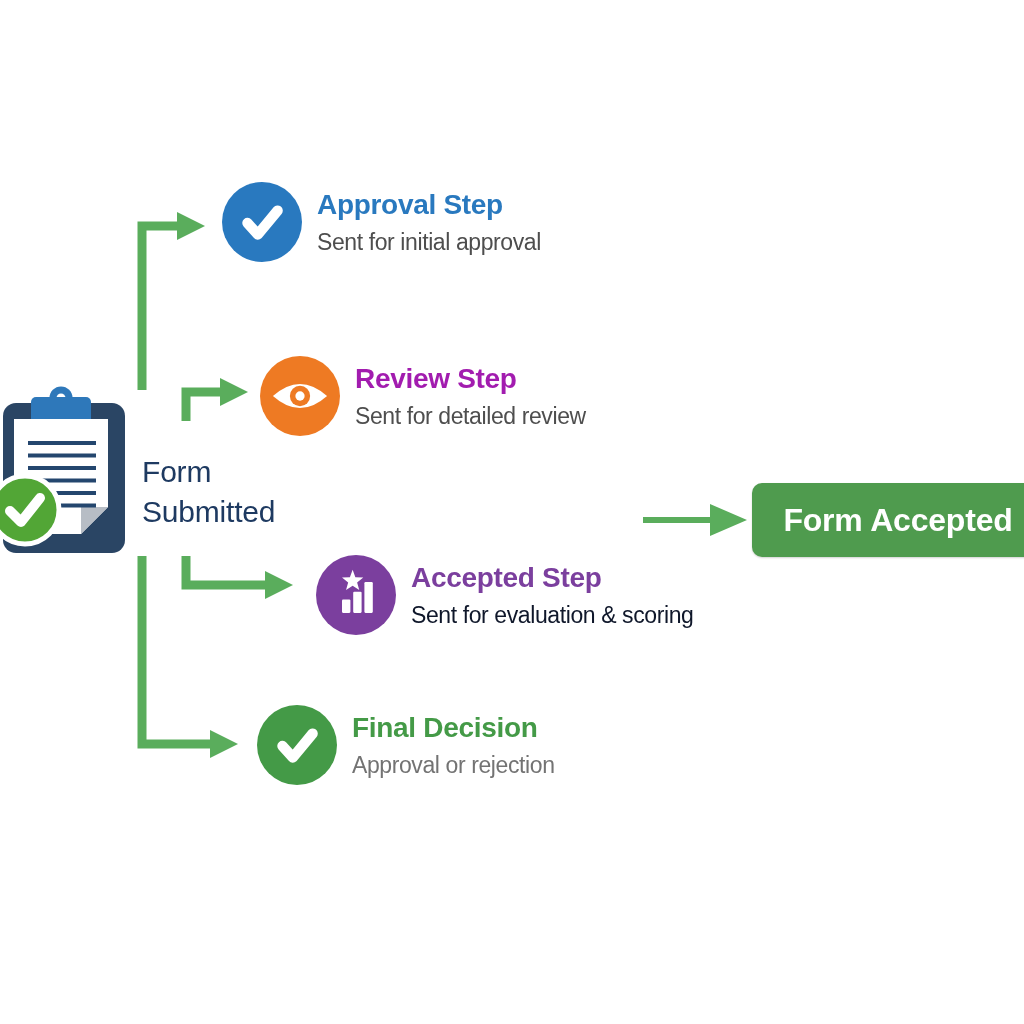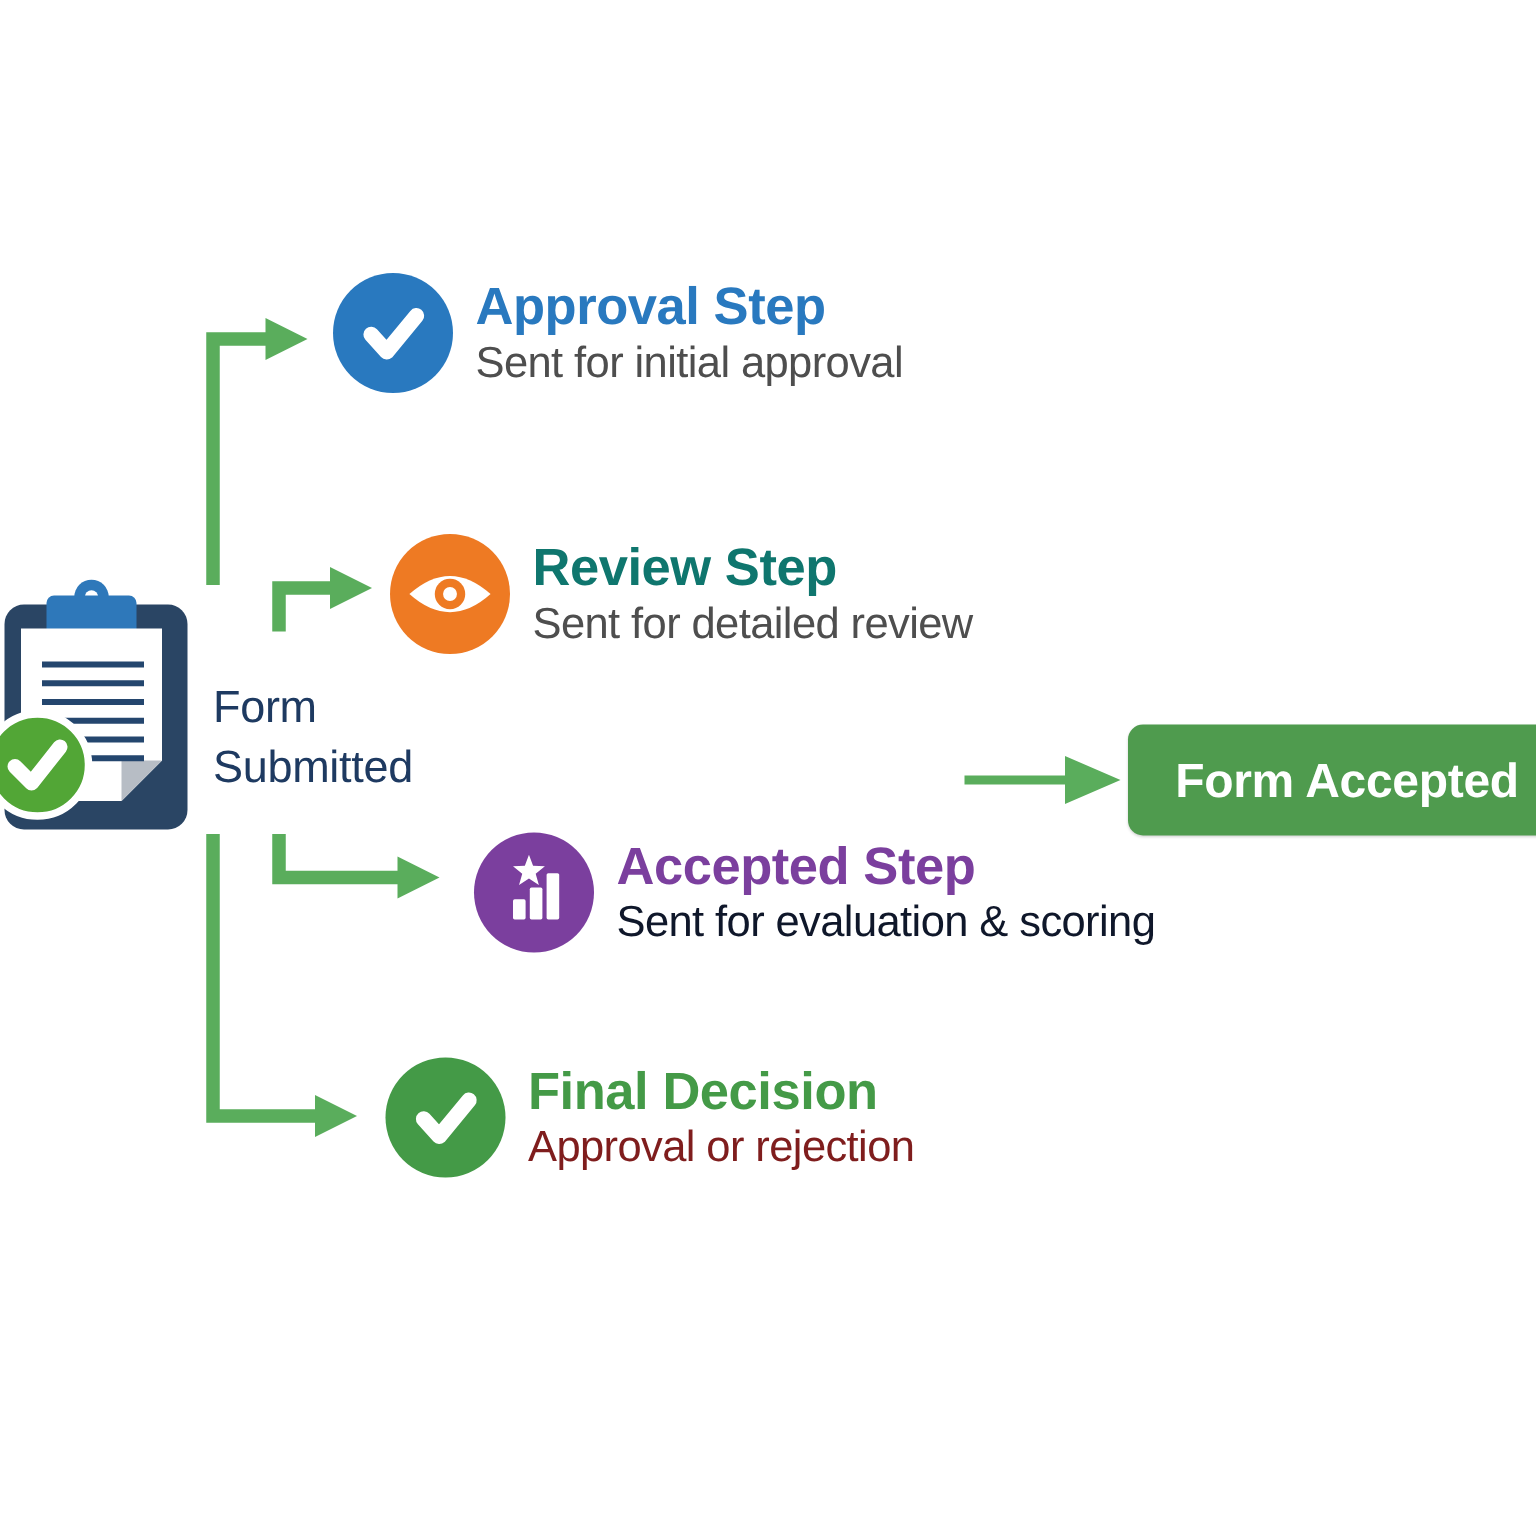--- a/index.html
+++ b/index.html
@@ -19,22 +19,22 @@
     position:absolute;left:142px;top:452px;width:175px;margin:0;
     font-size:30px;font-weight:400;line-height:1.32;letter-spacing:-.2px;
   }
   
   .node{position:absolute;display:flex;gap:15px;align-items:flex-start;}
   .badge{
     width:80px;height:80px;border-radius:50%;flex:none;
     display:flex;align-items:center;justify-content:center;
   }
   .ntext{margin-top:6px;}
-  .ntitle{font-size:35px;font-weight:700;line-height:33px;letter-spacing:-.3px;white-space:nowrap;}
-  .nsub{font-size:29px;line-height:25px;margin-top:9px;letter-spacing:-.4px;white-space:nowrap;}
+  .ntitle{font-size:28px;font-weight:700;line-height:33px;letter-spacing:-.3px;white-space:nowrap;}
+  .nsub{font-size:23px;line-height:25px;margin-top:9px;letter-spacing:-.4px;white-space:nowrap;}
   
   .result-btn{
     position:absolute;left:752px;top:483px;width:292px;height:74px;
     border-radius:10px;display:flex;align-items:center;justify-content:center;
     color:#ffffff;font-size:32px;font-weight:700;letter-spacing:-.2px;
     box-shadow:0 1px 2px rgba(0,0,0,.18);
   }
 </style>
 </head>
 <body>
@@ -101,21 +101,21 @@
 
   <div class="node" style="left:260px;top:356px;">
     <div class="badge" style="background-color: rgb(238, 122, 35);">
       <svg width="58" height="42" viewBox="0 0 60 40">
         <path d="M2,20 Q30,-5 58,20 Q30,45 2,20 Z" fill="#ffffff"></path>
         <circle cx="30" cy="20" r="10.5" fill="#EE7A23"></circle>
         <circle cx="30" cy="20" r="4.8" fill="#ffffff"></circle>
       </svg>
     </div>
     <div class="ntext">
-      <div class="ntitle" style="color: #0f766e;">Review Step</div>
+      <div class="ntitle" style="color: #a21caf;">Review Step</div>
       <div class="nsub" style="color: rgb(78, 78, 78);">Sent for detailed review</div>
     </div>
   </div>
 
   <div class="node" style="left:316px;top:555px;">
     <div class="badge" style="background-color: rgb(123, 63, 158);">
       <svg width="56" height="56" viewBox="0 0 100 100">
         <path d="M44,5 L48.9,18.2 L63,18.8 L52,27.6 L55.8,41.2 L44,33.4 L32.2,41.2 L36,27.6 L25,18.8 L39.1,18.2 Z" fill="#ffffff"></path>
         <rect x="25" y="58" width="15" height="24" rx="2" fill="#ffffff"></rect>
         <rect x="45" y="44" width="15" height="38" rx="2" fill="#ffffff"></rect>
@@ -129,19 +129,19 @@
   </div>
 
   <div class="node" style="left:257px;top:705px;">
     <div class="badge" style="background-color: rgb(68, 154, 71);">
       <svg width="54" height="54" viewBox="0 0 52 52">
         <path d="M12,27 L22,38 L41,15" fill="none" stroke="#ffffff" stroke-width="10" stroke-linecap="round" stroke-linejoin="round"></path>
       </svg>
     </div>
     <div class="ntext">
       <div class="ntitle" style="color: rgb(68, 154, 71);">Final Decision</div>
-      <div class="nsub" style="color: #7f1d1d;">Approval or rejection</div>
+      <div class="nsub" style="color: #737373;">Approval or rejection</div>
     </div>
   </div>
 
   <div class="result-btn" style="background-color: rgb(79, 155, 78);">Form Accepted</div>
 
 </main>
 
 </body></html>

